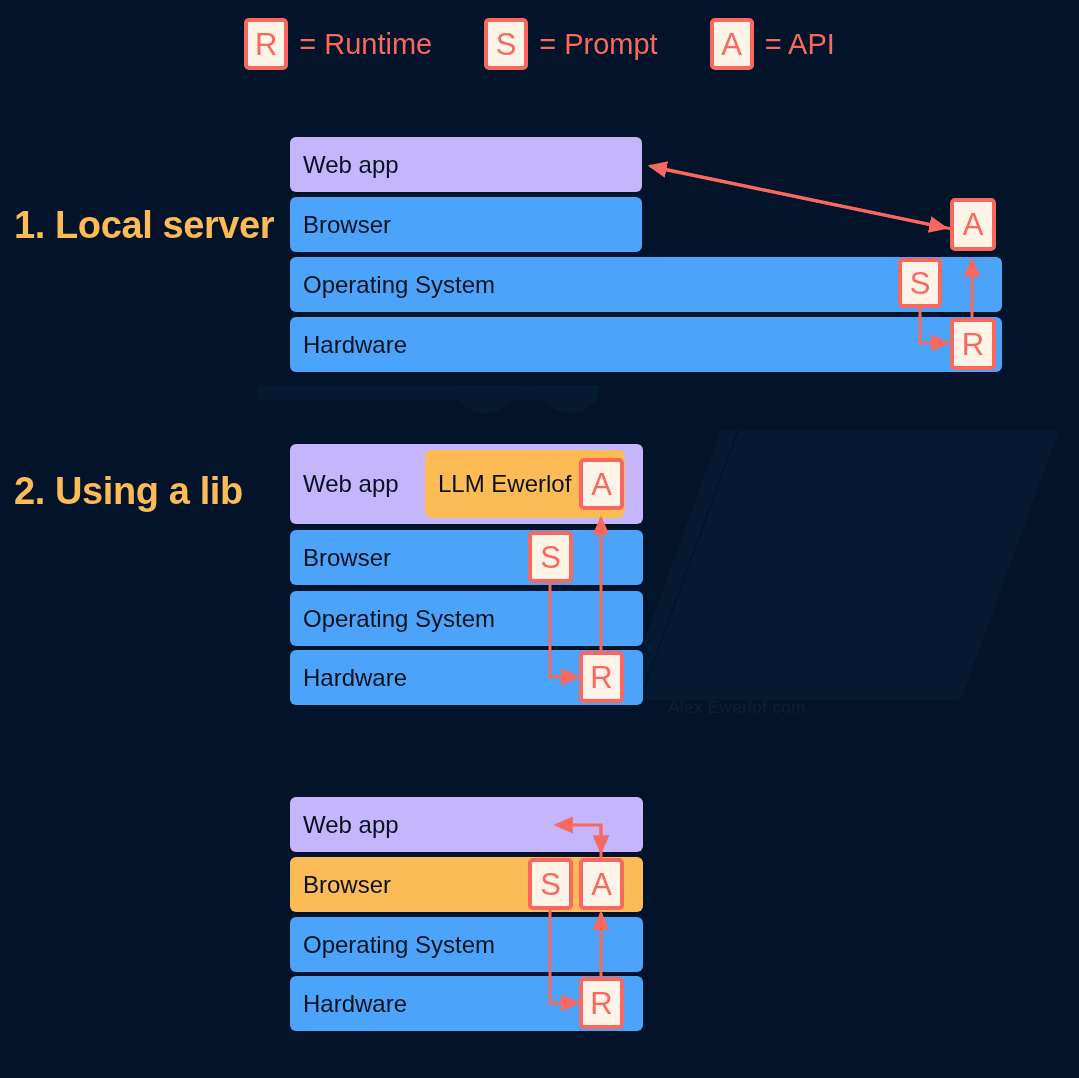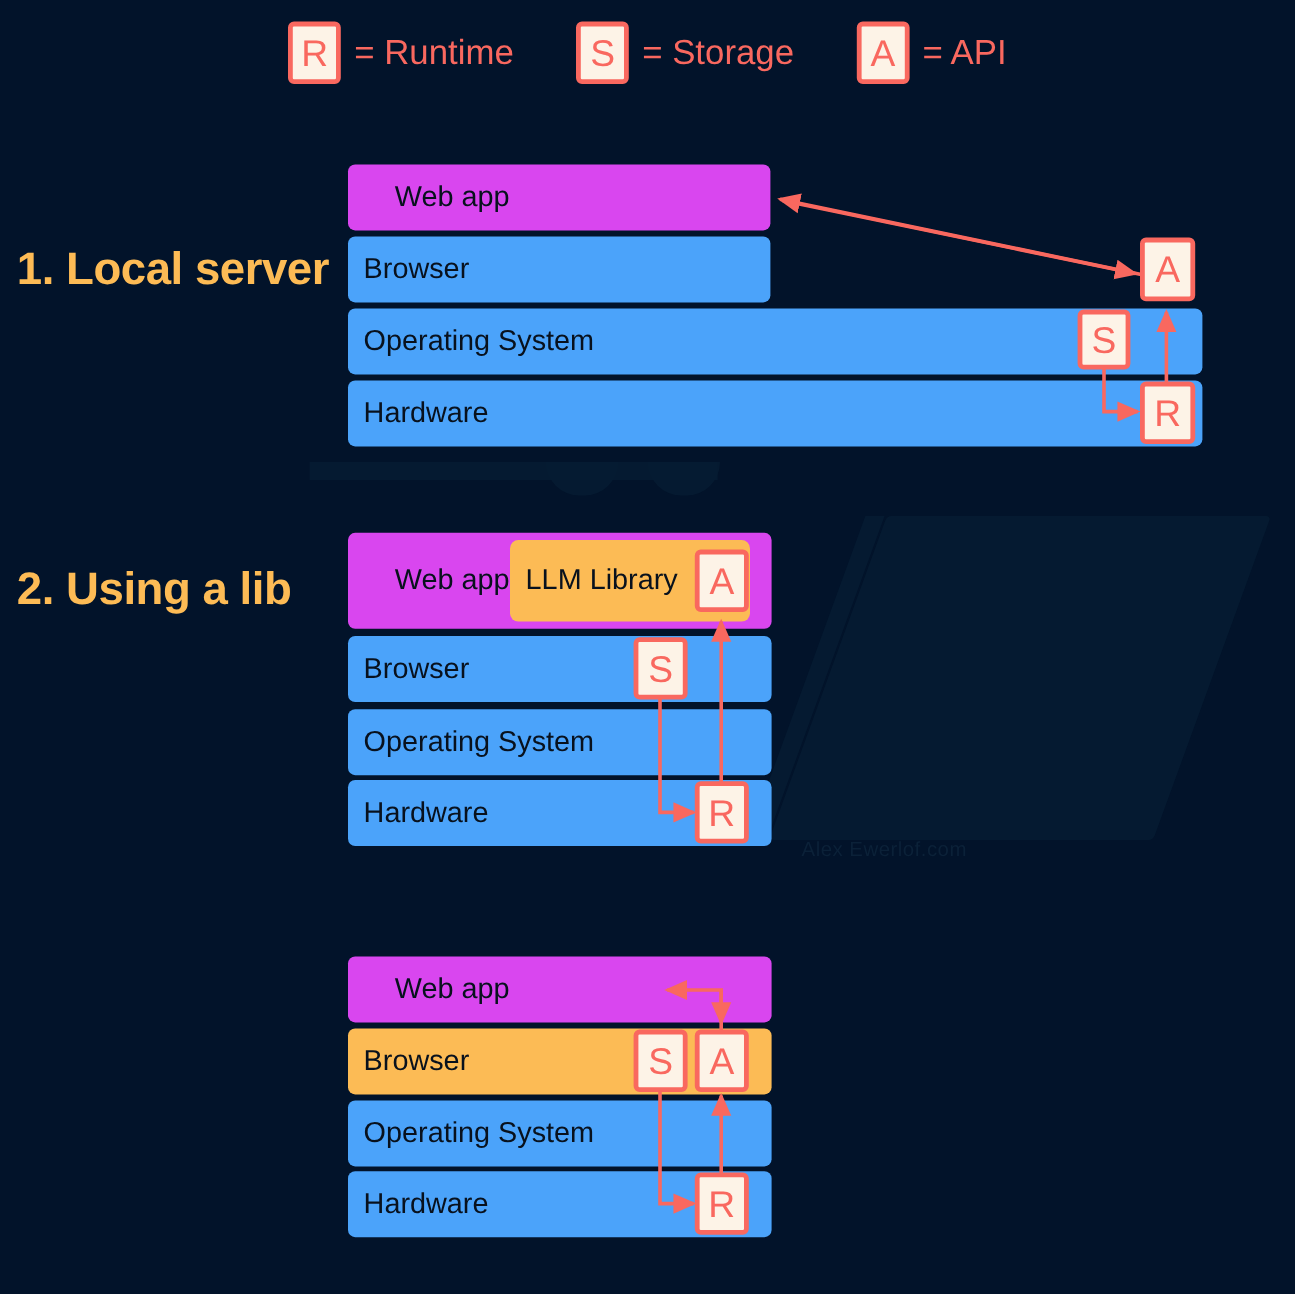--- a/index.html
+++ b/index.html
@@ -92,21 +92,21 @@
     align-items: center;
     box-sizing: border-box;
   }
   .bar-label {
     color: #08111d;
     font-size: 24px;
     padding-left: 13px;
     white-space: nowrap;
     font-family: "Liberation Sans", sans-serif;
   }
-  .bar-purple { background: #d946ef; padding-left: 26px; }
+  .bar-purple { background: #c4b5fd; }
   .bar-blue   { background: #4ba3fa; }
   .bar-orange { background: #fcbb55; }
 
   .inner-box {
     position: absolute;
     background: #fcbb55;
     border-radius: 7px;
     display: flex;
     align-items: center;
     box-sizing: border-box;
@@ -140,21 +140,21 @@
   <div class="wm-text" style="left:668px; top:698px;">Alex Ewerlof.com</div>
 </div>
 
 <div id="legend">
   <div class="legend-entry">
     <span class="badge badge-lg">R</span>
     <span class="legend-text">= Runtime</span>
   </div>
   <div class="legend-entry">
     <span class="badge badge-lg">S</span>
-    <span class="legend-text">= Storage</span>
+    <span class="legend-text">= Prompt</span>
   </div>
   <div class="legend-entry">
     <span class="badge badge-lg">A</span>
     <span class="legend-text">= API</span>
   </div>
 </div>
 
 <div class="section" style="left:0; top:0; width:1079px; height:1078px;">
 
   <div class="section-title" style="left:14px; top:204px;">1. Local server</div>
@@ -199,21 +199,21 @@
 
 <div class="section" style="left:0; top:0; width:1079px; height:1078px;">
 
   <div class="section-title" style="left:14px; top:470px;">2. Using a lib</div>
 
   <div class="bar bar-purple" style="left:290px; top:444px; width:353px; height:80px;">
     <span class="bar-label">Web app</span>
   </div>
 
   <div class="inner-box" style="left:425px; top:450px; width:200px; height:68px;">
-    <span class="inner-label">LLM Library</span>
+    <span class="inner-label">LLM Ewerlof</span>
   </div>
 
   <div class="bar bar-blue" style="left:290px; top:530px; width:353px; height:55px;">
     <span class="bar-label">Browser</span>
   </div>
 
   <div class="bar bar-blue" style="left:290px; top:591px; width:353px; height:55px;">
     <span class="bar-label">Operating System</span>
   </div>
 

